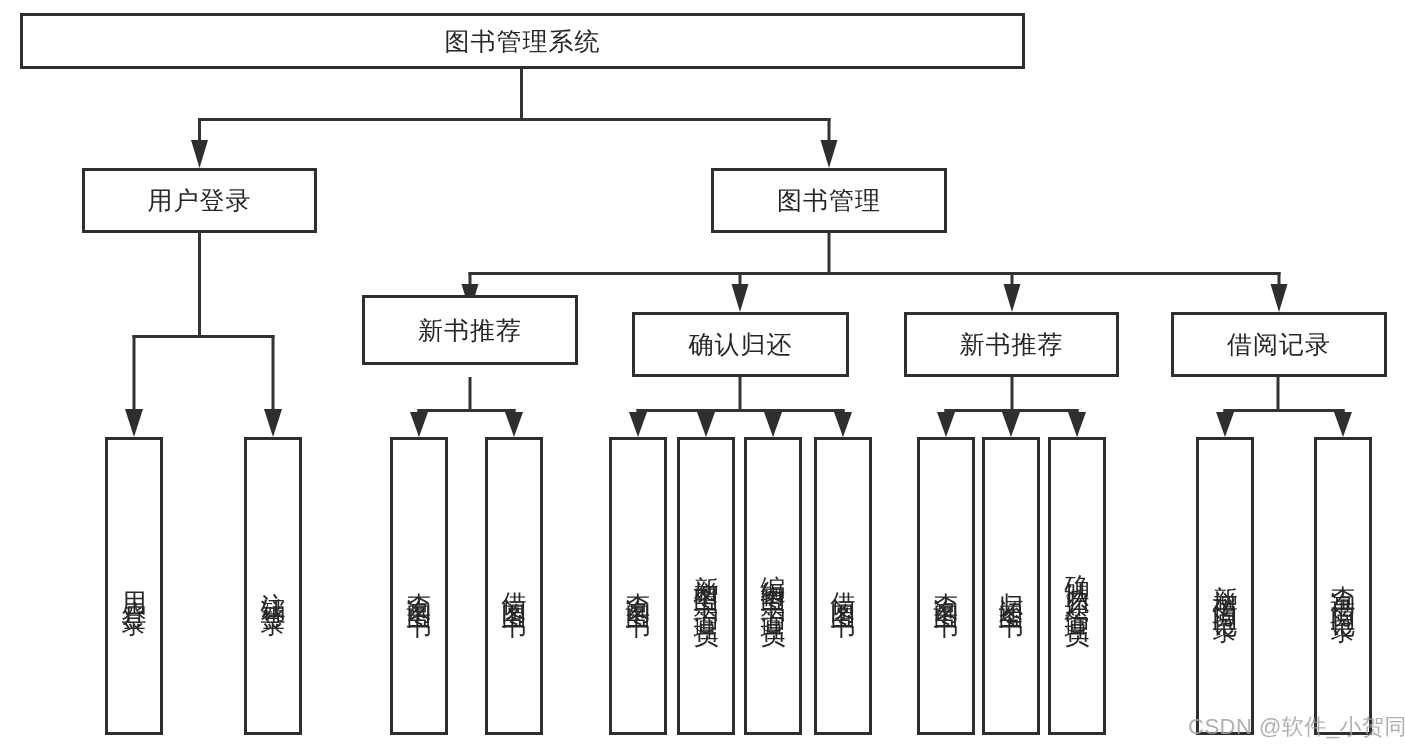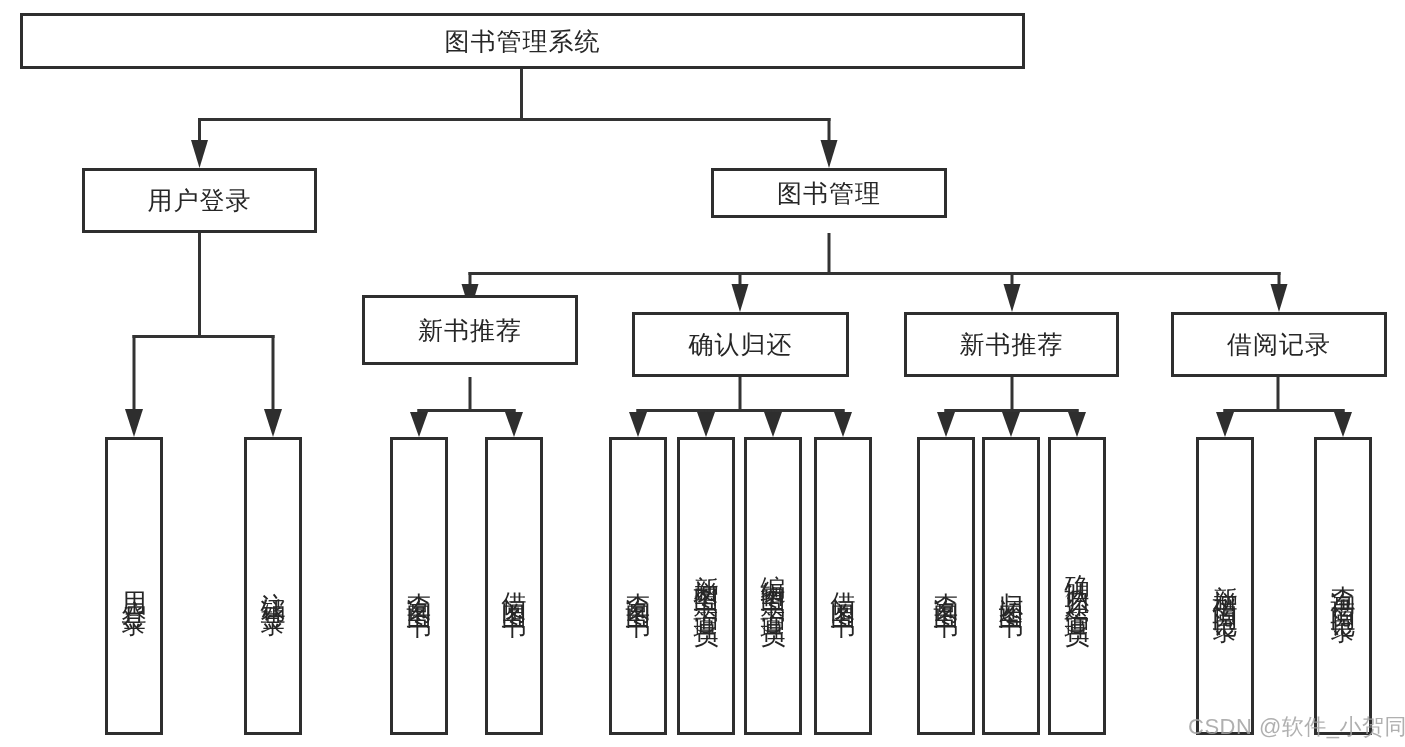--- a/index.html
+++ b/index.html
@@ -30,21 +30,21 @@
     writing-mode: vertical-rl;
     font-size: 25px;
     letter-spacing: 7px;
     line-height: 1;
     white-space: nowrap;
   }
 
   
   .n-root   { left: 20px;  top: 13px;  width: 1005px; height: 56px; }
   .n-login  { left: 82px;  top: 168px; width: 235px;  height: 65px; }
-  .n-mgmt   { left: 711px; top: 168px; width: 236px;  height: 50px; }
+  .n-mgmt   { left: 711px; top: 168px; width: 236px;  height: 65px; }
 
   
   .n-recommend { left: 362px;  top: 295px; width: 216px; height: 70px; }
   .n-borrow    { left: 632px;  top: 312px; width: 217px; height: 65px; }
   .n-current   { left: 904px;  top: 312px; width: 215px; height: 65px; }
   .n-records   { left: 1171px; top: 312px; width: 216px; height: 65px; }
 
   
   .leaf { top: 437px; width: 58px; height: 298px; }
   .l1  { left: 105px; }  .l2  { left: 244px; }

